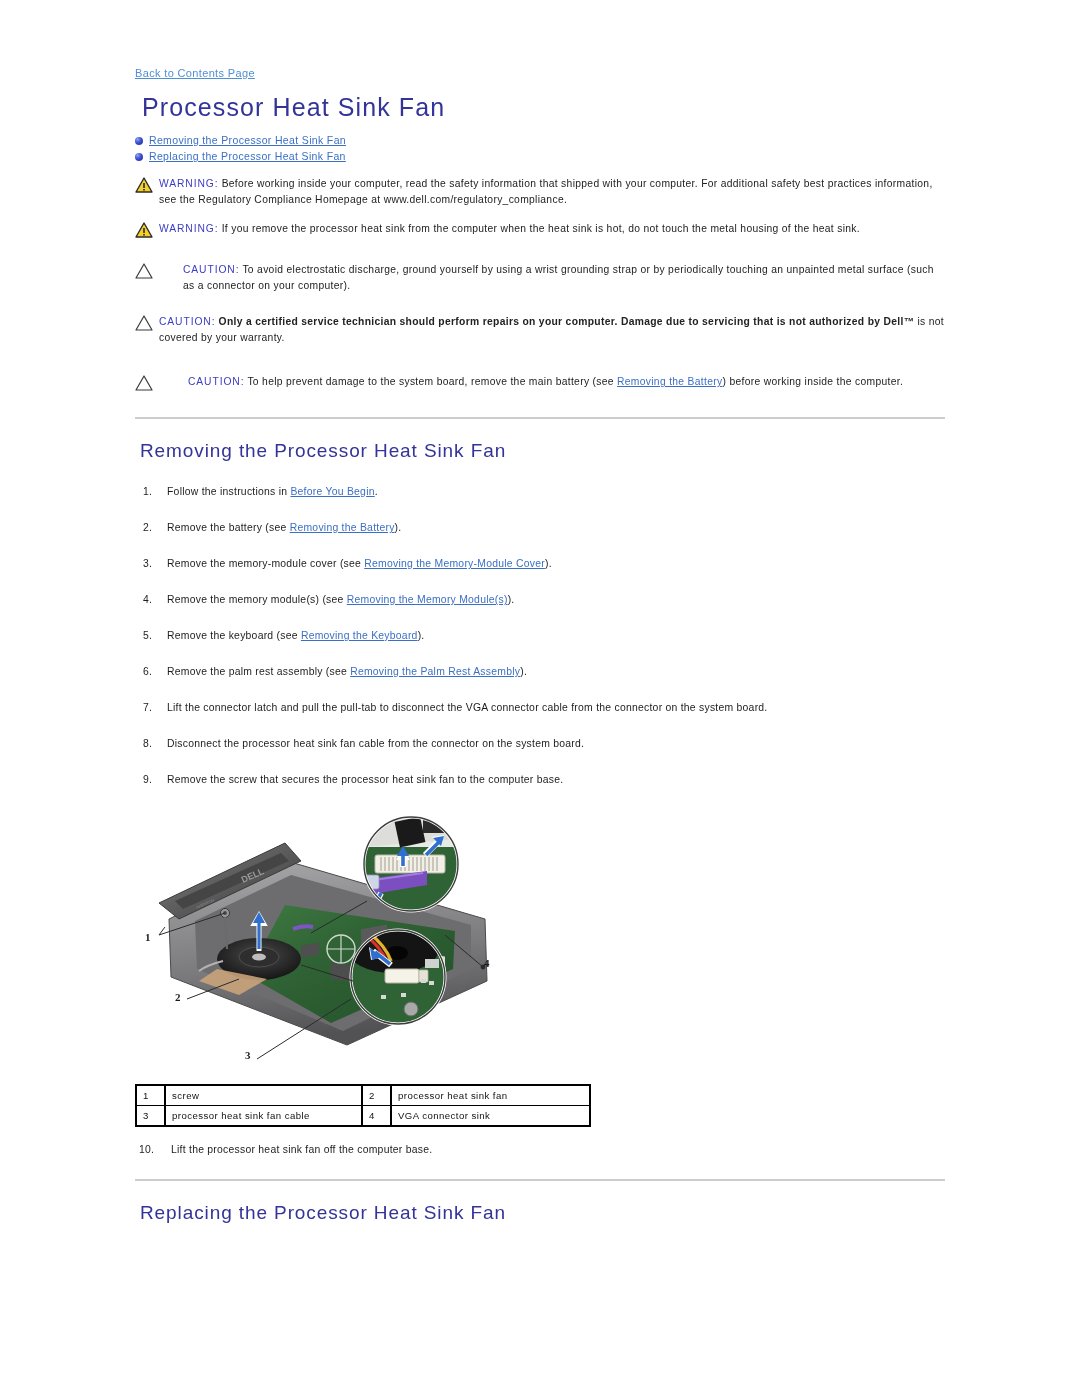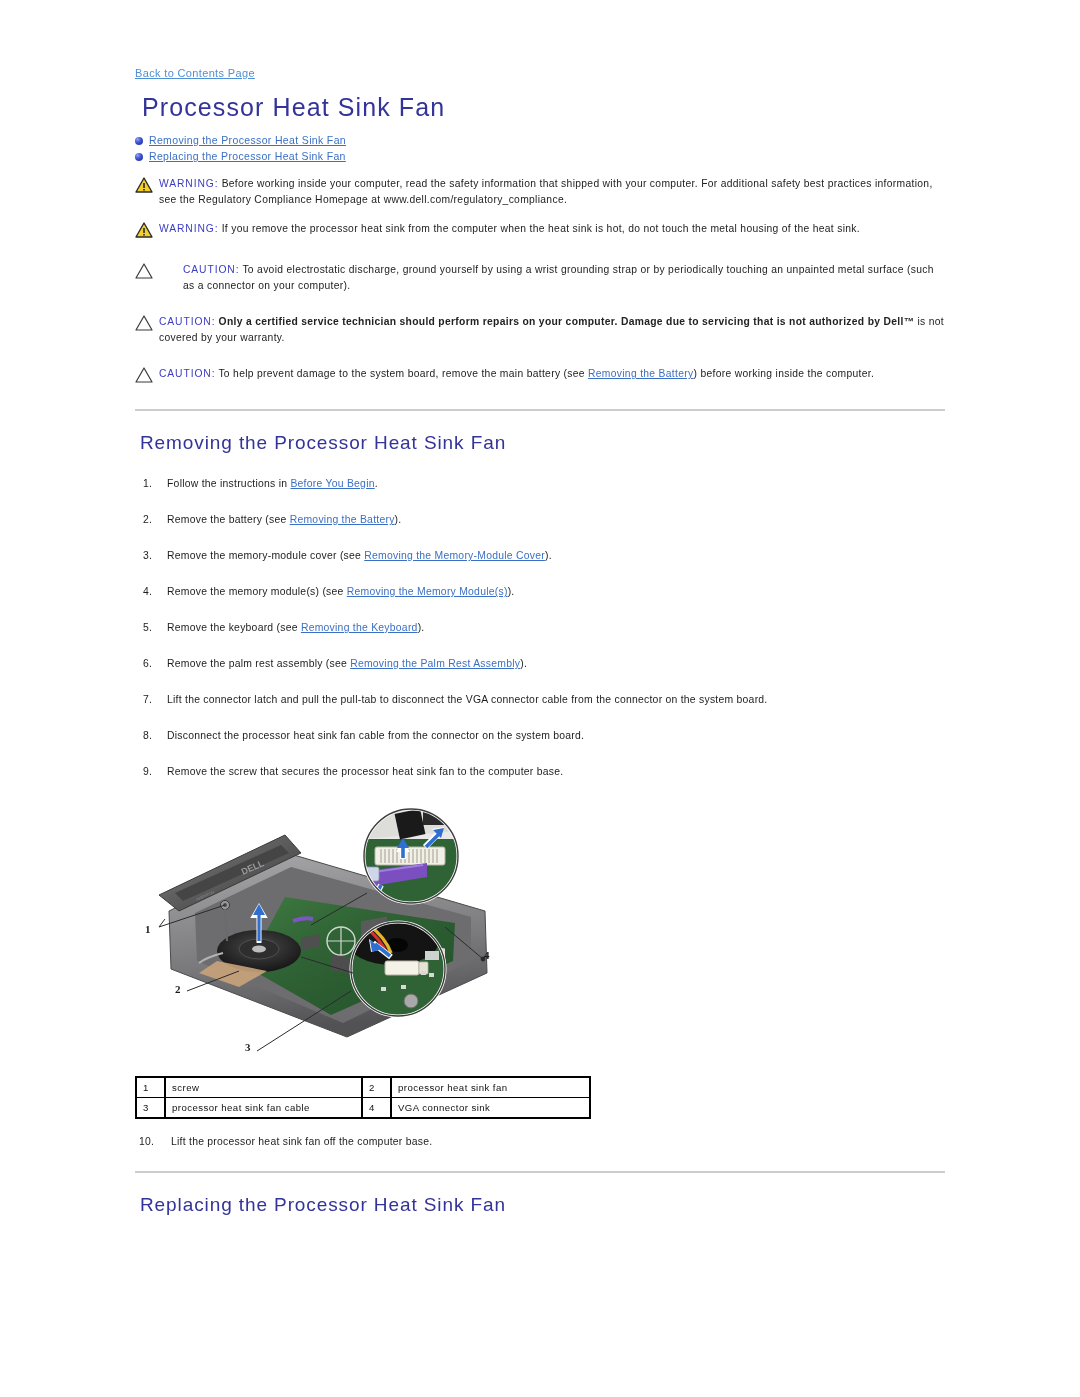--- a/index.html
+++ b/index.html
@@ -271,21 +271,21 @@
   <div class="notice" style="margin-top:20px;justify-content:center;">
     <span class="tri">
       <svg width="18" height="16" viewBox="0 0 18 16">
           <polygon points="9,1 17,15 1,15" fill="#ffffff" stroke="#3a3a3a" stroke-width="1.2" stroke-linejoin="round"></polygon>
         </svg>
     </span>
     <div class="body"><span class="lbl">CAUTION:</span><span class="txt bold"> Only a certified service technician should perform repairs on your computer. Damage due to servicing that is not authorized by Dell™</span><span class="txt"> is not covered by your warranty.</span></div>
   </div>
 
   
-  <div class="notice" style="margin-top:20px;">
+  <div class="notice" style="margin-top:28px;gap:29px;">
     <span class="tri">
       <svg width="18" height="16" viewBox="0 0 18 16">
           <polygon points="9,1 17,15 1,15" fill="#ffffff" stroke="#3a3a3a" stroke-width="1.2" stroke-linejoin="round"></polygon>
         </svg>
     </span>
     <div class="body"><span class="lbl">CAUTION:</span><span class="txt"> To help prevent damage to the system board, remove the main battery (see </span><a href="#">Removing the Battery</a><span class="txt">) before working inside the computer.</span></div>
   </div>
 
   <hr class="sep">
 

